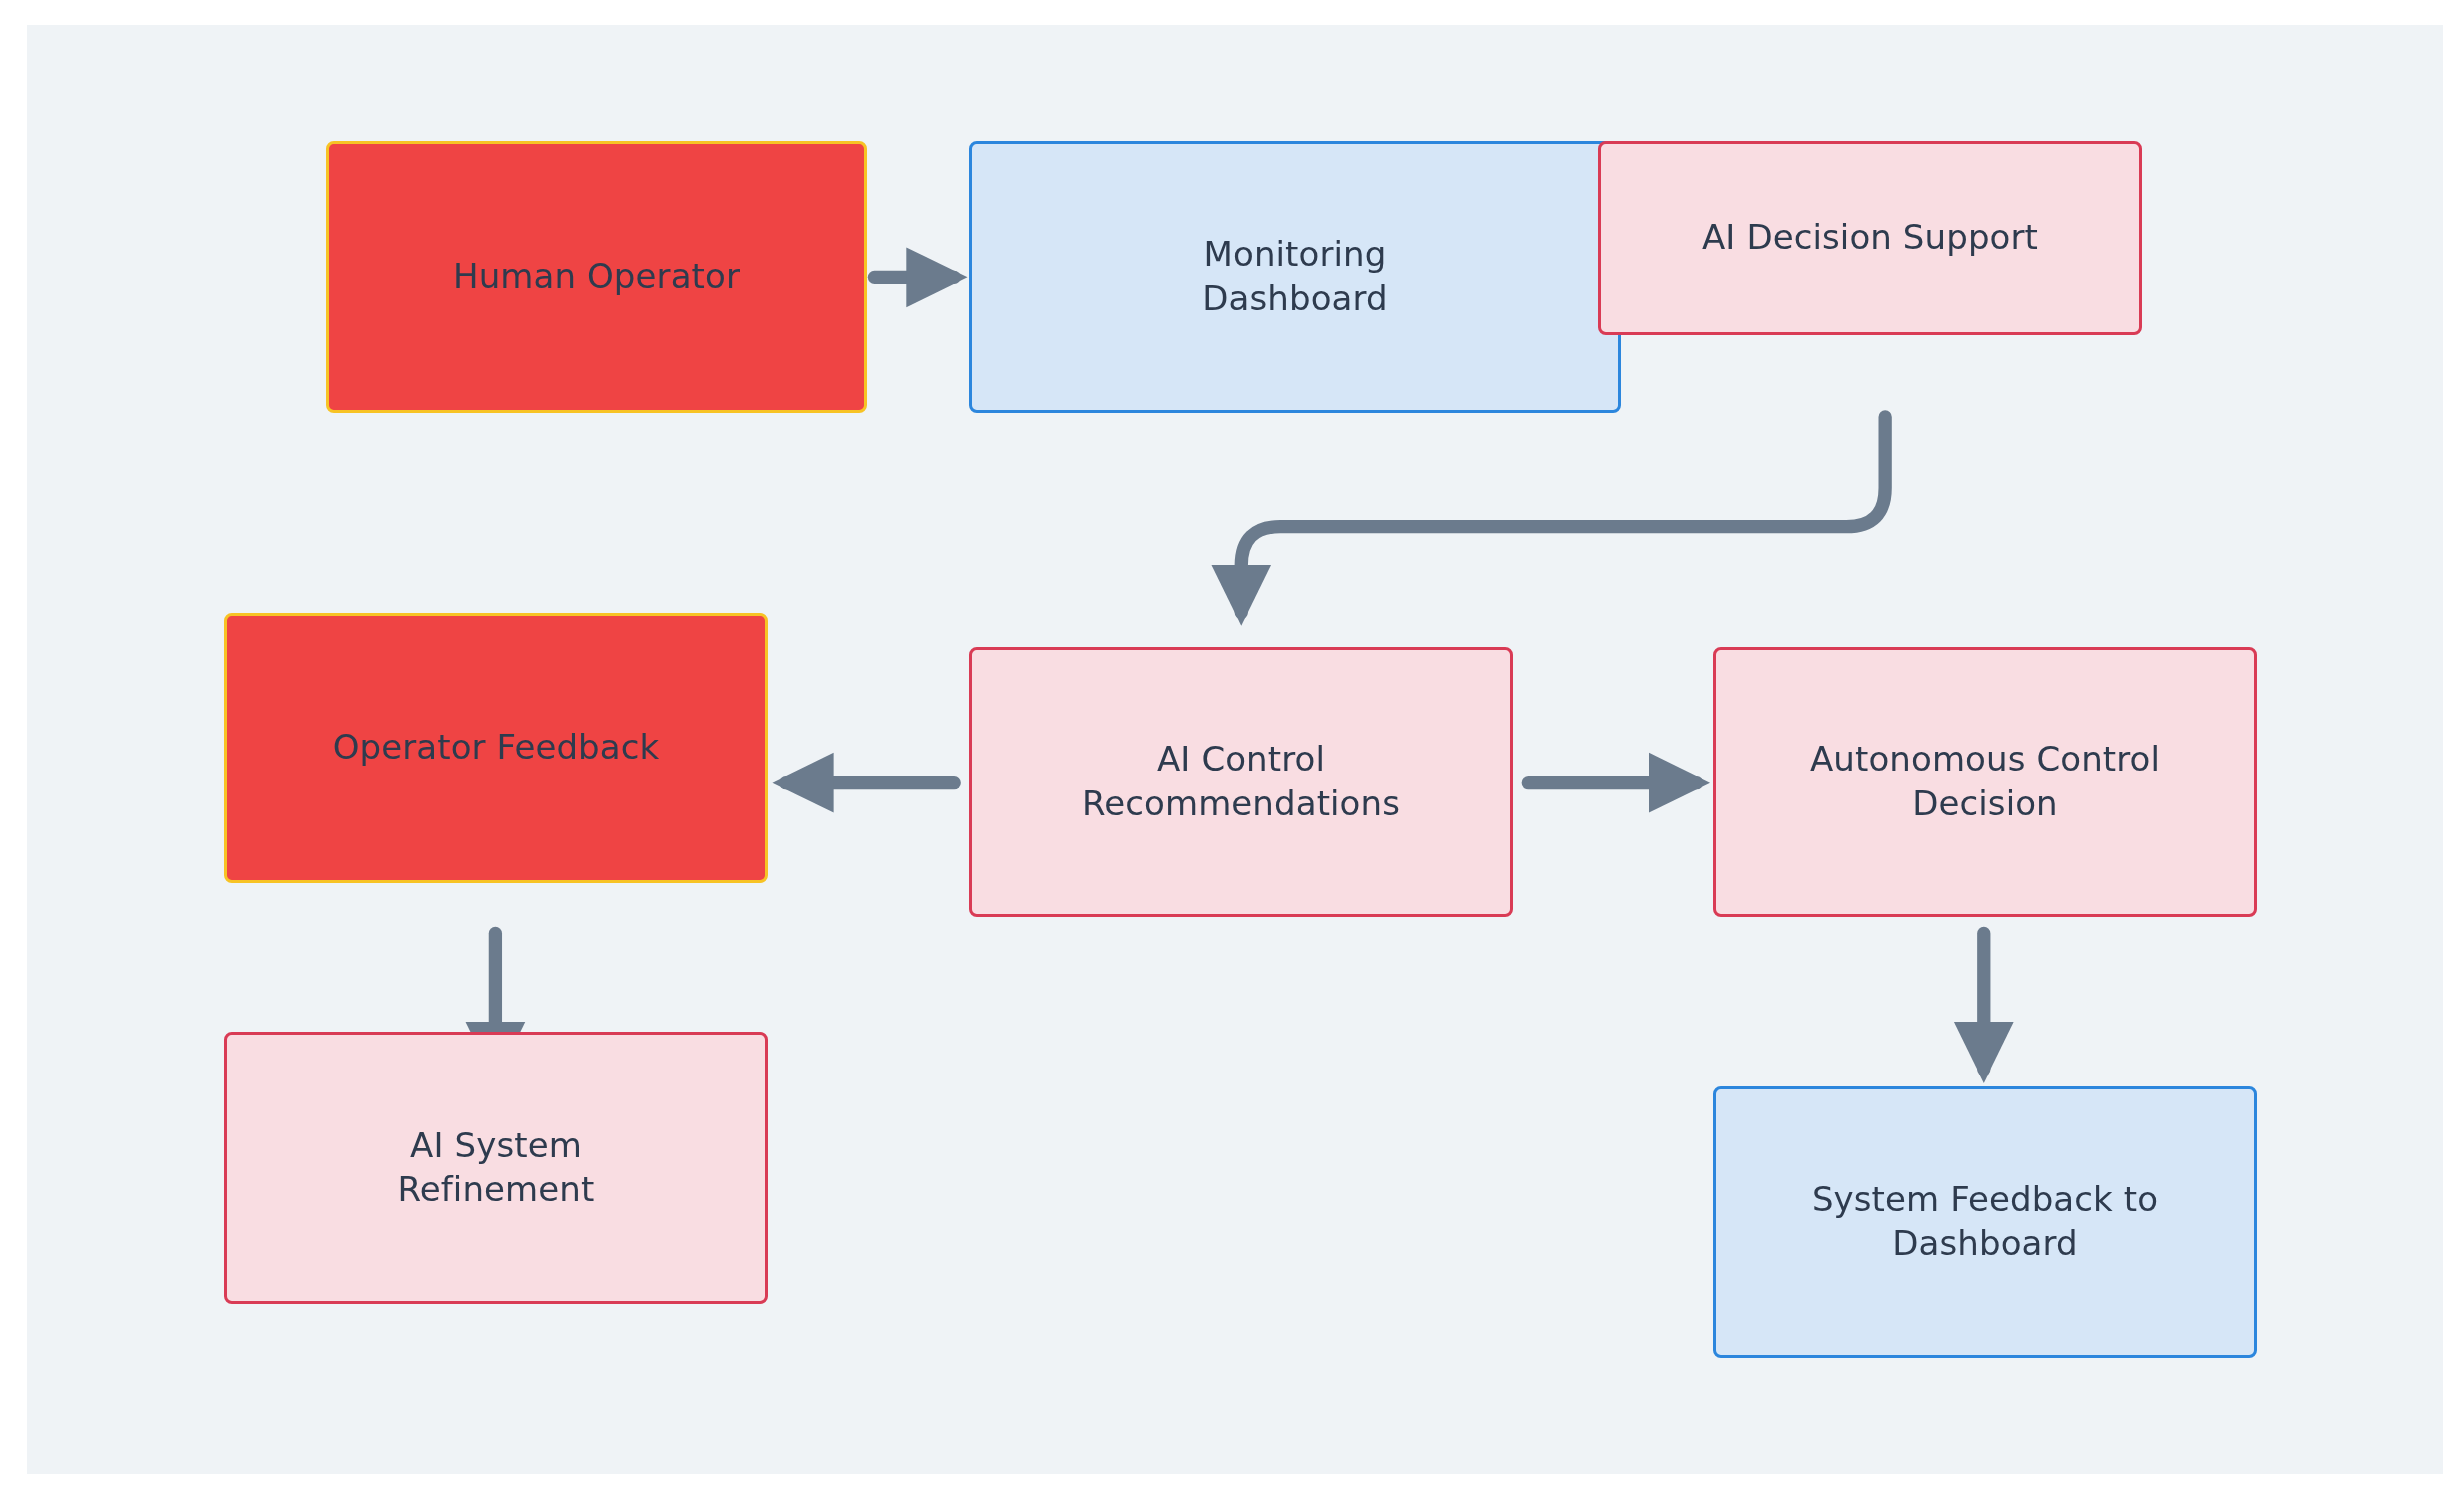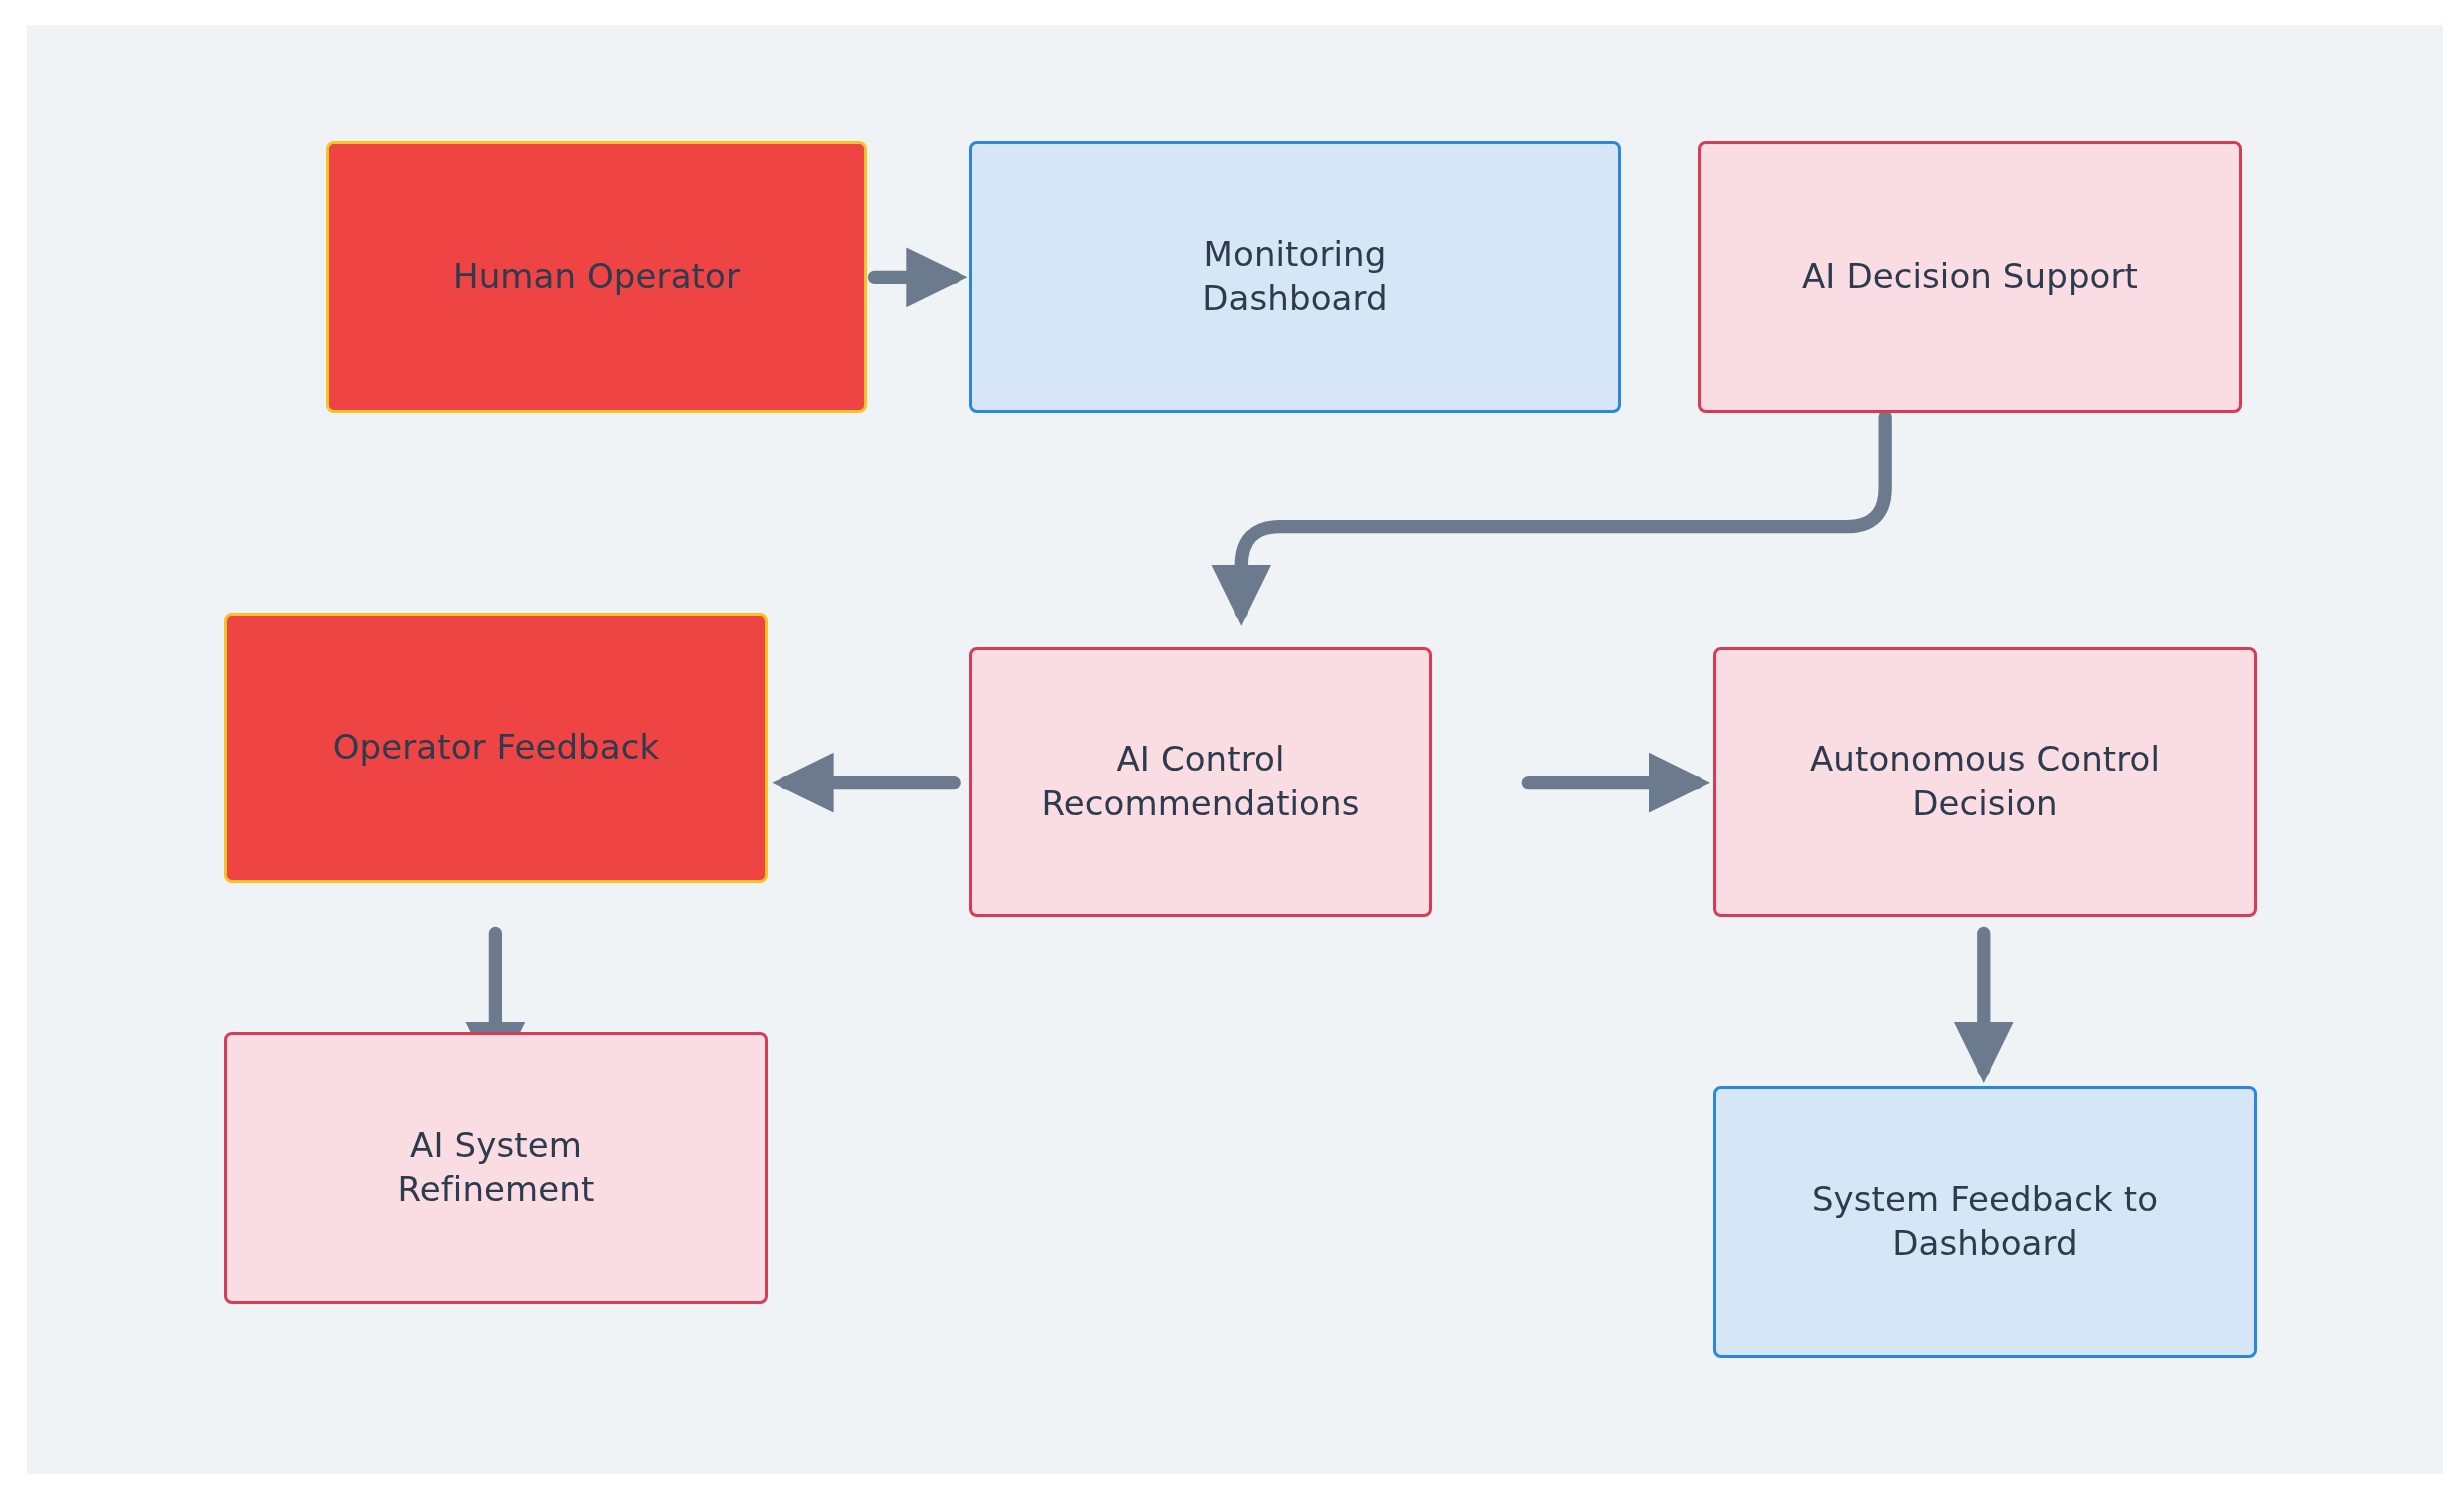--- a/index.html
+++ b/index.html
@@ -103,25 +103,25 @@
   <g>
     <line x1="3580" y1="1684" x2="3580" y2="1930" stroke="#6b7b8d" stroke-width="24" stroke-linecap="round" marker-end="url(#ah)"></line>
   </g>
 </svg>
 
 <div class="node node-yellow" style="left:326px; top:141px; width:541px; height:272px;">Human Operator</div>
 
 <div class="node node-blue" style="left:969px; top:141px; width:652px; height:272px;">Monitoring
 Dashboard</div>
 
-<div class="node node-pink" style="left:1698px; top:141px; width:544px; height:272px;">AI Decision Support</div>
+<div class="node node-pink" style="left:1598px; top:141px; width:544px; height:194px;">AI Decision Support</div>
 
 <div class="node node-yellow" style="left:224px; top:613px; width:544px; height:270px;">Operator Feedback</div>
 
-<div class="node node-pink" style="left:969px; top:647px; width:463px; height:270px;">AI Control
+<div class="node node-pink" style="left:969px; top:647px; width:544px; height:270px;">AI Control
 Recommendations</div>
 
 <div class="node node-pink" style="left:1713px; top:647px; width:544px; height:270px;">Autonomous Control
 Decision</div>
 
 <div class="node node-pink" style="left:224px; top:1032px; width:544px; height:272px;">AI System
 Refinement</div>
 
 <div class="node node-blue" style="left:1713px; top:1086px; width:544px; height:272px;">System Feedback to
 Dashboard</div>

